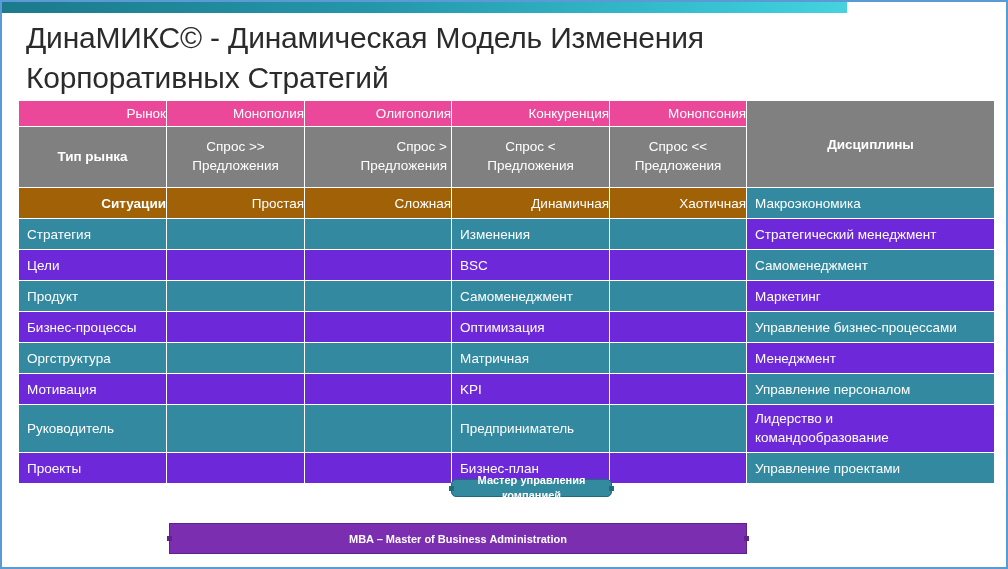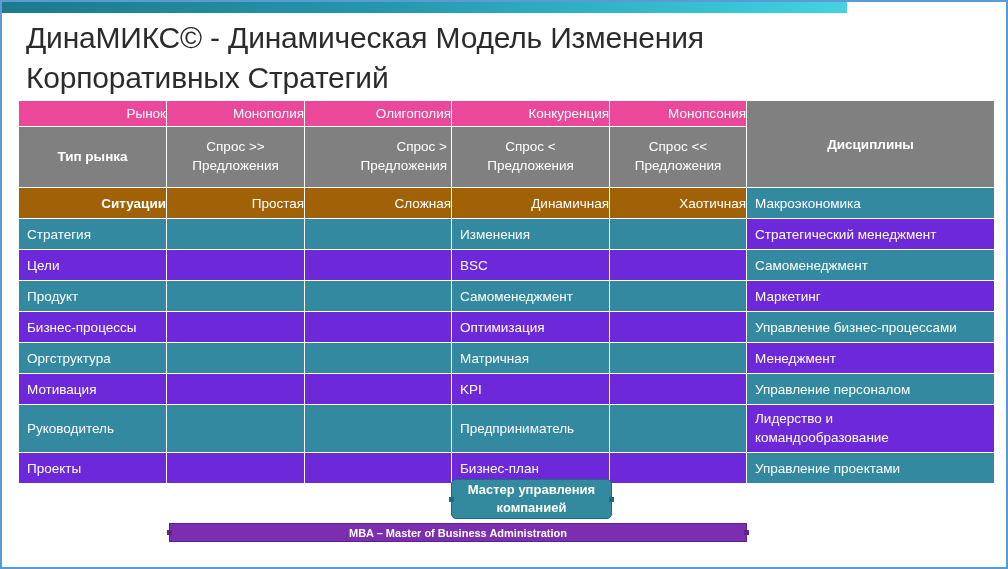--- a/index.html
+++ b/index.html
@@ -125,27 +125,27 @@
   .t-light { background: #6d28d9; }
 
   .row-tall .cell { height: 47px; }
 
   
   .master-box {
     position: absolute;
     left: 449px;
     top: 477px;
     width: 161px;
-    height: 40px;
+    height: 18px;
     box-sizing: border-box;
     background: #338a9e;
     border: 1px solid #1f6b7c;
     border-radius: 5px;
     color: #ffffff;
-    font-size: 13px;
+    font-size: 11px;
     font-weight: bold;
     line-height: 1.35;
     display: flex;
     align-items: center;
     justify-content: center;
     text-align: center;
     white-space: pre-line;
   }
   .master-box::before,
   .master-box::after {
@@ -159,21 +159,21 @@
   }
   .master-box::before { left: -3px; }
   .master-box::after  { right: -3px; }
 
   
   .mba-bar {
     position: absolute;
     left: 167px;
     top: 521px;
     width: 578px;
-    height: 19px;
+    height: 31px;
     box-sizing: border-box;
     background: #7b2fb0;
     border: 1px solid #5f2287;
     color: #ffffff;
     font-size: 11px;
     font-weight: bold;
     display: flex;
     align-items: center;
     justify-content: center;
     text-align: left;

